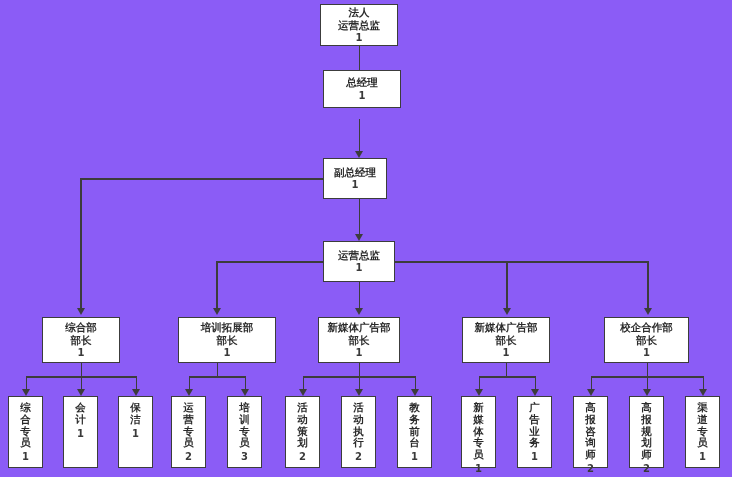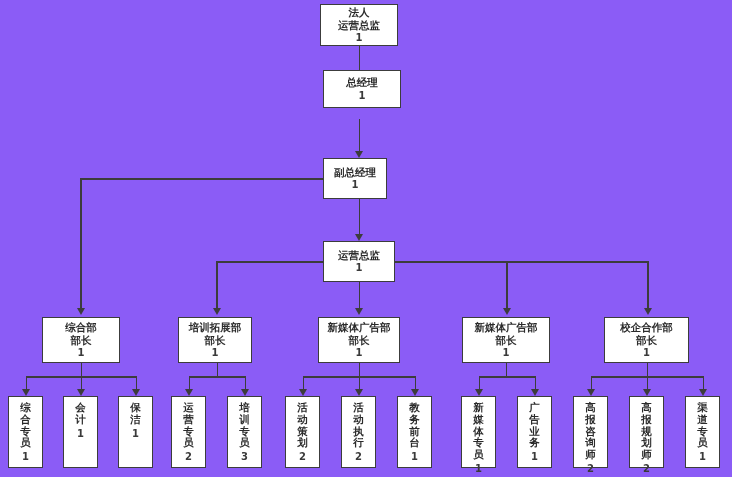--- a/index.html
+++ b/index.html
@@ -120,21 +120,21 @@
   <div class="arrow" style="left:502.5px;top:308px;"></div>
 
   <div class="edge v" style="left:647px;top:261px;height:50px;"></div>
   <div class="arrow" style="left:643.5px;top:308px;"></div>
 
   <div class="node horiz" style="left:42px;top:317px;width:78px;height:46px;align-items:center;">
     <span class="t">综合部</span>
     <span class="t">部长</span>
     <span class="cnt">1</span>
   </div>
-  <div class="node horiz" style="left:178px;top:317px;width:74px;height:46px;">
+  <div class="node horiz" style="left:178px;top:317px;width:98px;height:46px;">
     <span class="t">培训拓展部</span>
     <span class="t">部长</span>
     <span class="cnt">1</span>
   </div>
   <div class="node horiz" style="left:318px;top:317px;width:82px;height:46px;">
     <span class="t">新媒体广告部</span>
     <span class="t">部长</span>
     <span class="cnt">1</span>
   </div>
   <div class="node horiz" style="left:462px;top:317px;width:88px;height:46px;">

